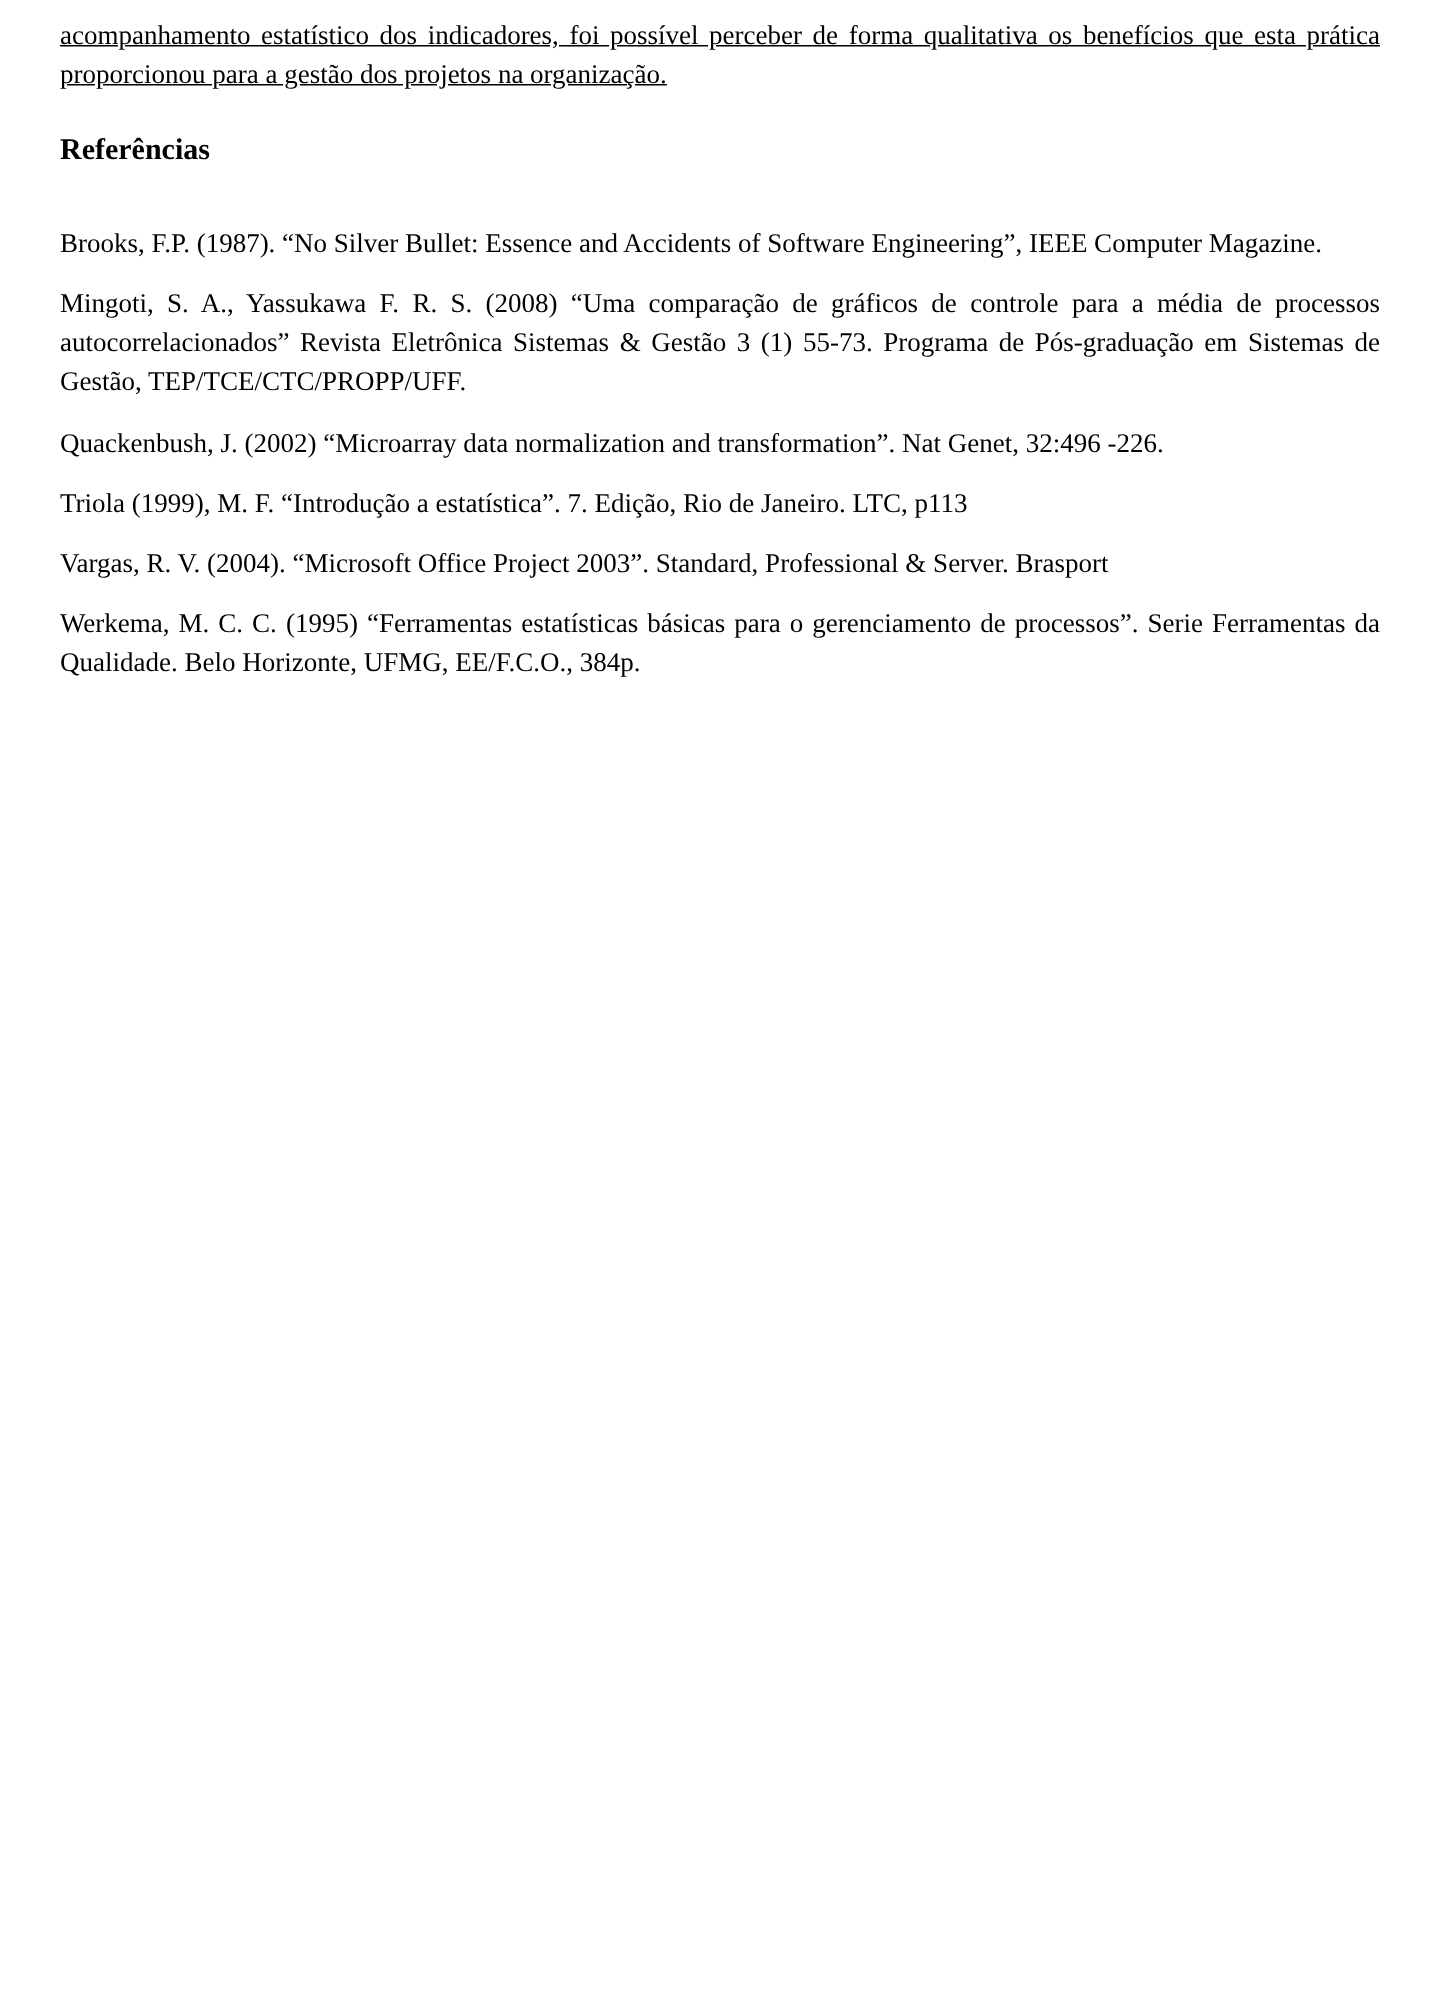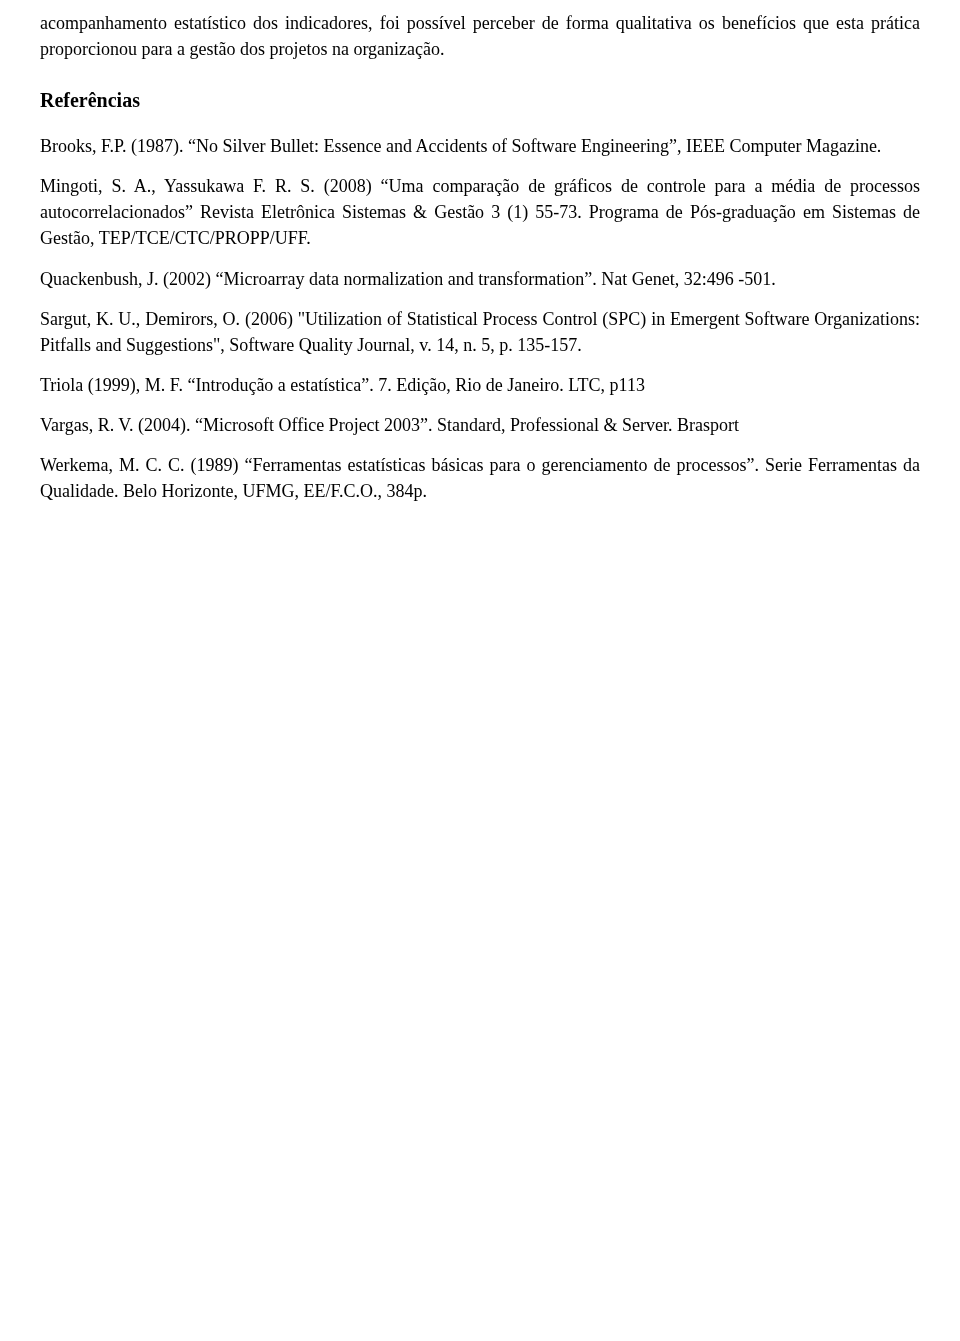--- a/index.html
+++ b/index.html
@@ -12,40 +12,40 @@
       font-family: "Times New Roman", Times, serif;
       font-size: 18px;
       color: #000000;
       width: 960px;
       padding: 10px 40px 40px 40px;
       line-height: 1.45;
     }
     .intro-text {
       text-align: justify;
       margin-bottom: 24px;
+      text-decoration: underline;
     }
     .section-title {
       font-weight: bold;
       font-size: 20px;
-      margin-bottom: 18px;
+      margin-bottom: 34px;
       margin-top: 8px;
     }
     .ref-entry {
       text-align: justify;
       margin-bottom: 14px;
     }
   </style>
 </head>
 <body>
 
 <p class="intro-text">acompanhamento estatístico dos indicadores, foi possível perceber de forma qualitativa os benefícios que esta prática proporcionou para a gestão dos projetos na organização.</p>
 
 <p class="section-title">Referências</p>
 
 <div id="refs-container">
     <p class="ref-entry">Brooks, F.P. (1987). “No Silver Bullet: Essence and Accidents of Software Engineering”, IEEE Computer Magazine.</p>
     <p class="ref-entry">Mingoti, S. A., Yassukawa  F. R. S. (2008) “Uma comparação de gráficos de controle para a média de processos autocorrelacionados” Revista Eletrônica Sistemas &amp; Gestão 3 (1) 55-73. Programa de Pós-graduação em Sistemas de Gestão, TEP/TCE/CTC/PROPP/UFF.</p>
-    <p class="ref-entry">Quackenbush,  J. (2002) “Microarray data normalization and transformation”.  Nat Genet, 32:496 -501.</p>
-    <p class="ref-entry">Sargut, K. U., Demirors, O. (2006) "Utilization of Statistical Process Control (SPC) in Emergent Software Organizations: Pitfalls and Suggestions", Software Quality Journal, v. 14, n. 5, p. 135-157.</p>
+    <p class="ref-entry">Quackenbush,  J. (2002) “Microarray data normalization and transformation”.  Nat Genet, 32:496 -226.</p>
     <p class="ref-entry">Triola (1999), M. F. “Introdução a estatística”. 7. Edição, Rio de Janeiro. LTC, p113</p>
     <p class="ref-entry">Vargas, R. V. (2004). “Microsoft Office Project 2003”. Standard, Professional &amp; Server. Brasport</p>
-    <p class="ref-entry">Werkema, M. C. C. (1989) “Ferramentas estatísticas básicas para o gerenciamento de processos”. Serie Ferramentas da Qualidade. Belo Horizonte, UFMG, EE/F.C.O., 384p.</p>
+    <p class="ref-entry">Werkema, M. C. C. (1995) “Ferramentas estatísticas básicas para o gerenciamento de processos”. Serie Ferramentas da Qualidade. Belo Horizonte, UFMG, EE/F.C.O., 384p.</p>
   </div>
 
 </body></html>

